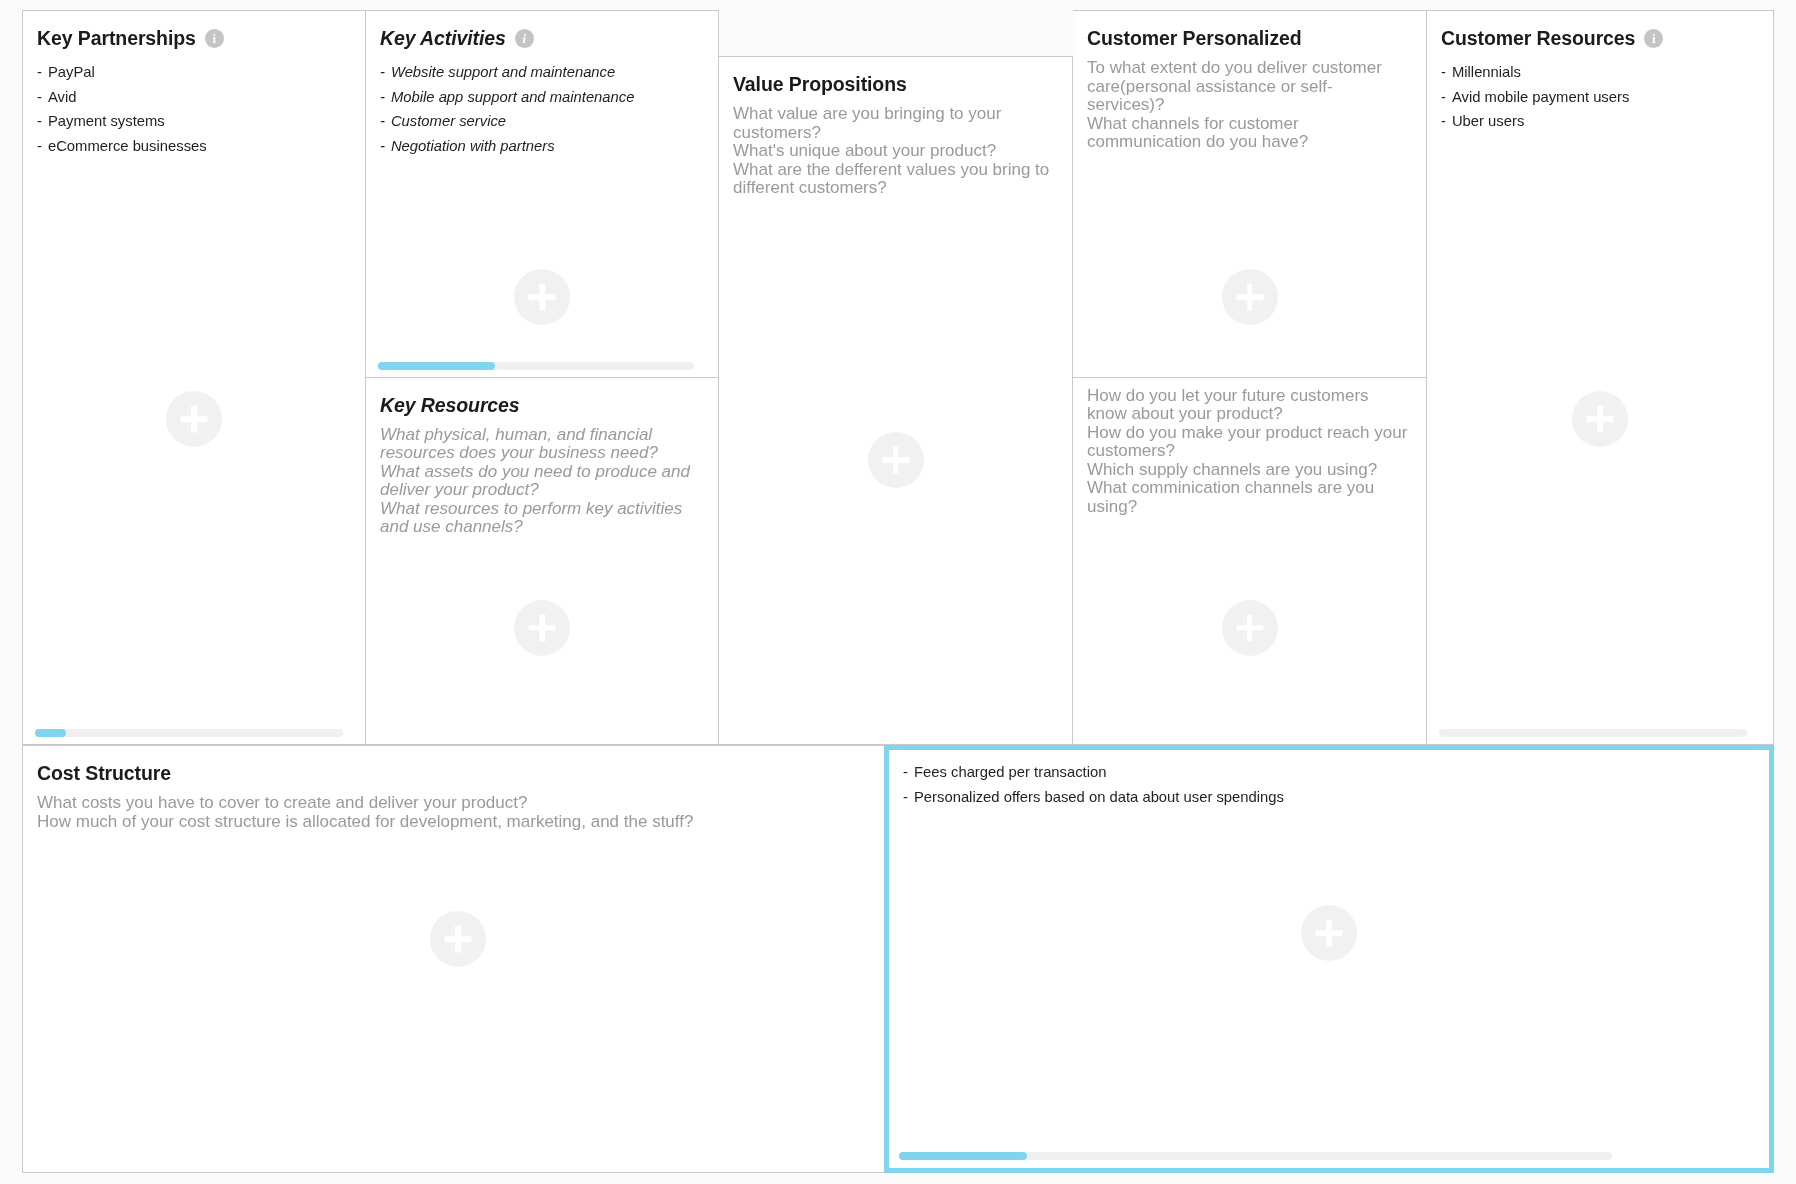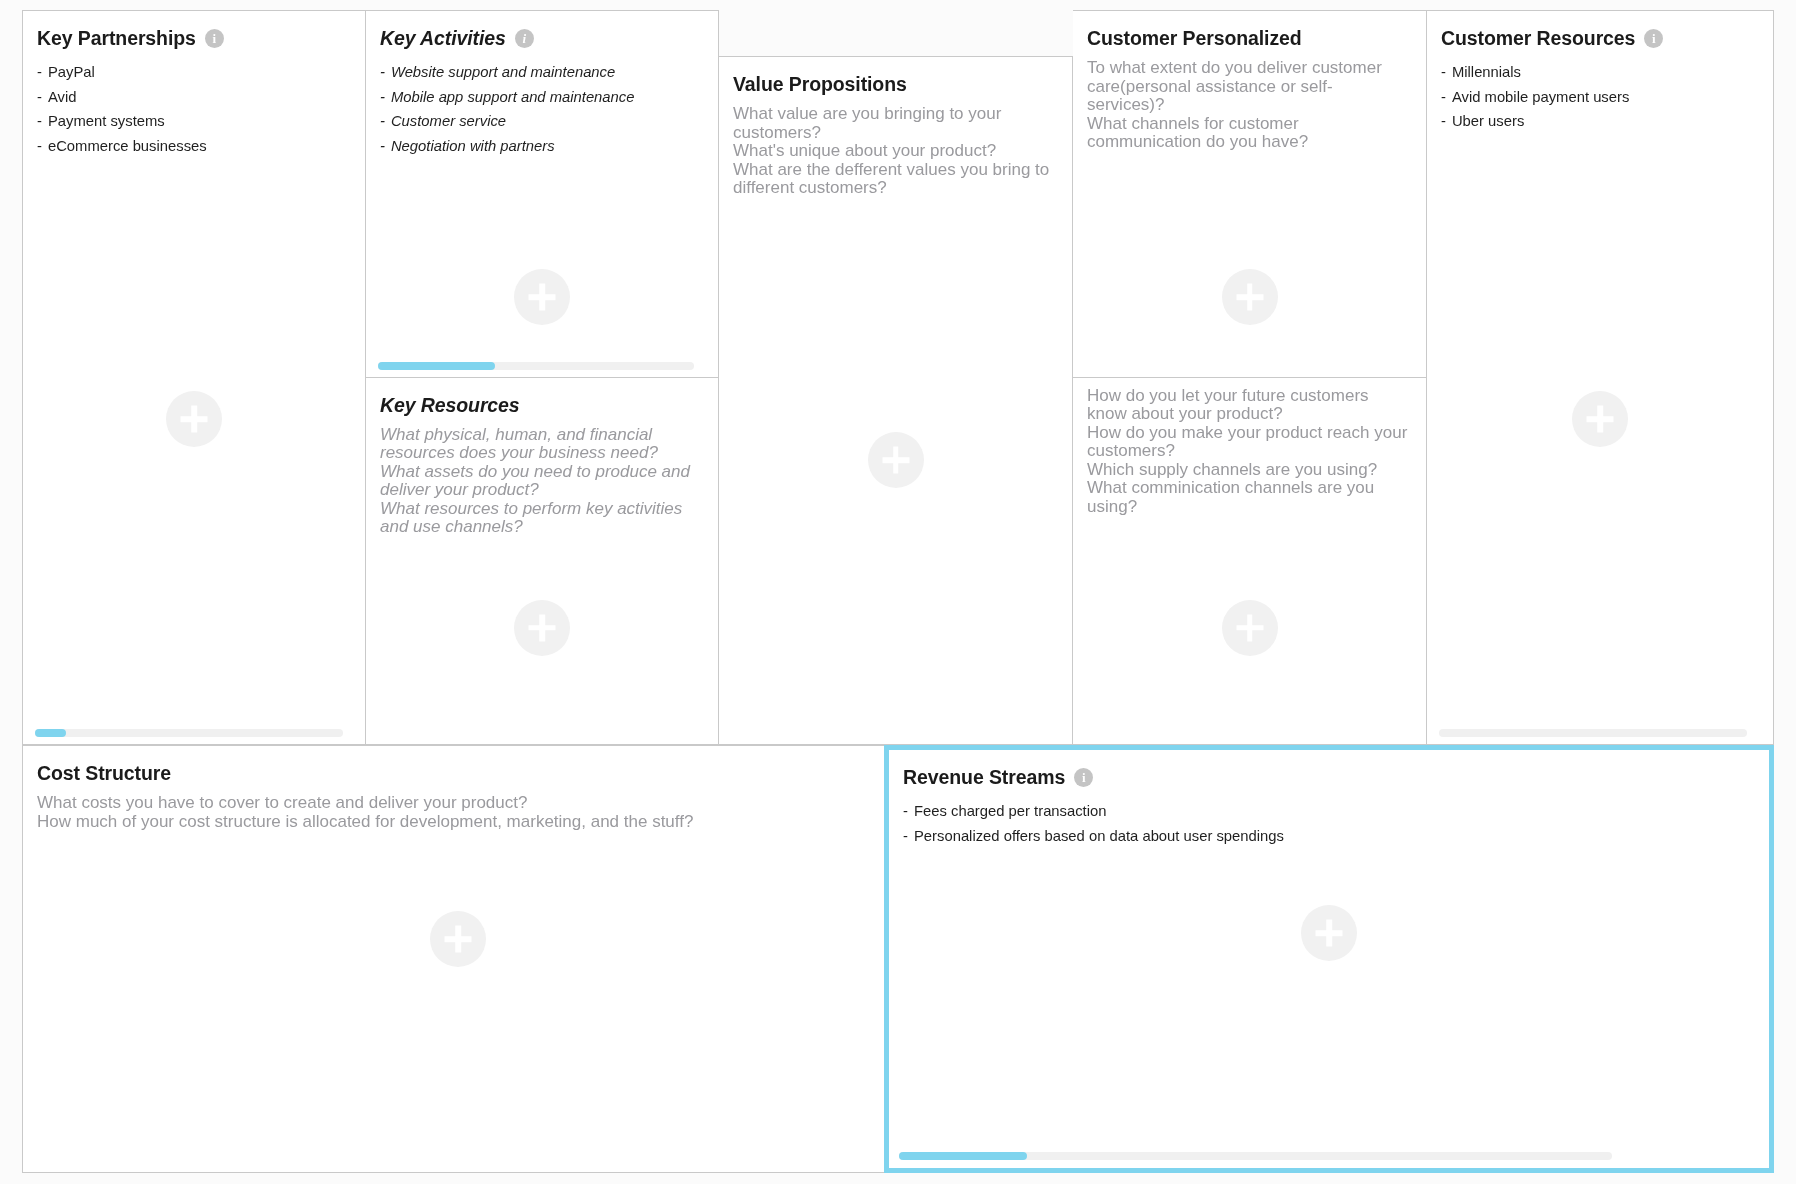--- a/index.html
+++ b/index.html
@@ -298,24 +298,20 @@
     <div class="cell-cost">
       <div class="cell-head">
         <span class="cell-title">Cost Structure</span>
       </div>
       <div class="hint">What costs you have to cover to create and deliver your product?
 How much of your cost structure is allocated for development, marketing, and the stuff?</div>
       <div class="plus-btn" style="top:165px;"></div>
     </div>
 
     <div class="cell-rev">
-      <div class="cell-head">
-        <span class="cell-title">Revenue Streams</span>
-        <span class="info-icon"></span>
-      </div>
       <ul class="items">
         <li>
             <span class="dash">-</span>
             <span>Fees charged per transaction</span>
           </li>
         <li>
             <span class="dash">-</span>
             <span>Personalized offers based on data about user spendings</span>
           </li>
       </ul>

